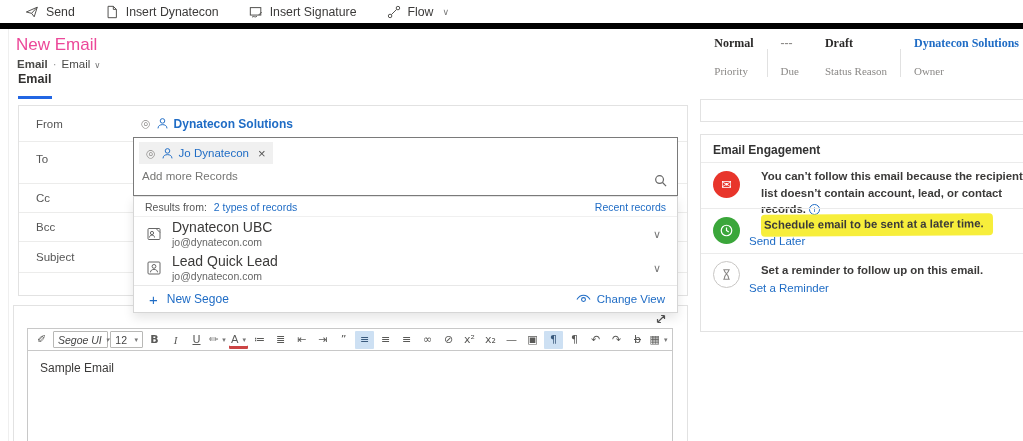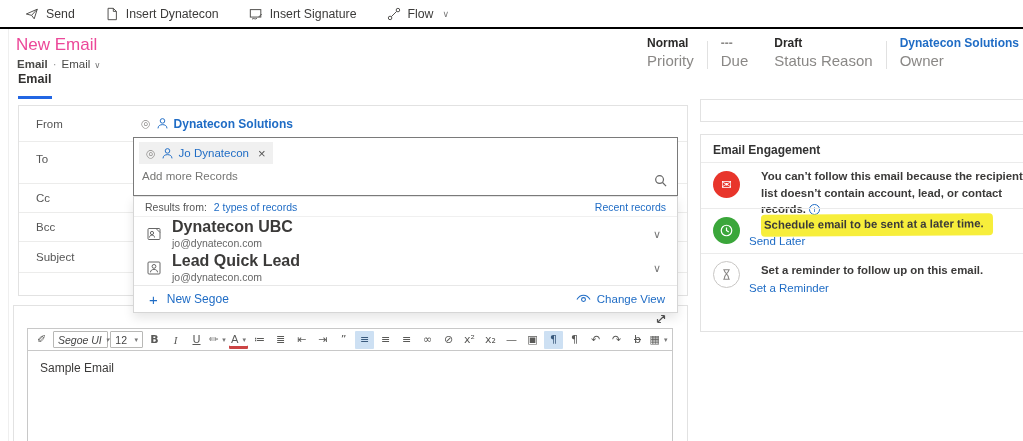--- a/index.html
+++ b/index.html
@@ -7,35 +7,35 @@
     --txt:#323130; --gray:#605e5c; --lgray:#8a8886;
     --border:#e2e2e2; --border2:#c8c8c8;
   }
   *{box-sizing:border-box;margin:0;padding:0;}
   html,body{width:1023px;height:441px;overflow:hidden;background:#fff;
     font-family:"Liberation Sans","DejaVu Sans",sans-serif;font-size:12px;color:var(--txt);}
   svg{display:block;}
 
   
   #commandbar{position:absolute;left:0;top:0;width:1023px;height:29px;
-    display:flex;align-items:center;padding-left:10px;border-bottom:2px solid #000000;background:#fff;}
+    display:flex;align-items:center;padding-left:10px;border-bottom:6px solid #000000;background:#fff;}
   .cmd{display:flex;align-items:center;gap:7px;padding:0 15px;height:100%;cursor:pointer;
     font-size:12.3px;color:#3b3a39;white-space:nowrap;}
   .cmd svg{width:14px;height:14px;stroke:#4d4c4a;stroke-width:1.1;fill:none;}
   .cmd .chev{font-size:9px;color:#777;margin-left:2px;font-family:"DejaVu Sans",sans-serif;}
 
   
   #page-title{position:absolute;left:16px;top:35px;font-size:17px;font-weight:normal;color:#ec4899;}
   #subtitle{position:absolute;left:17px;top:58px;font-size:11.5px;color:#555;}
   #subtitle .dot{color:#999;margin:0 5px;}
   #subtitle .chev{font-size:8.5px;color:#777;margin-left:4px;font-family:"DejaVu Sans",sans-serif;}
-  #headerstats{position:absolute;right:0;top:36px;display:flex;align-items:flex-end;}
+  #headerstats{position:absolute;right:0;top:36px;display:flex;align-items:flex-end;font-family:Liberation Serif, serif;}
   .stat{padding:0 13px;}
   .stat .v{font-size:12px;font-weight:bold;color:#2b2a29;white-space:nowrap;}
-  .stat .l{font-size:15px;color:#8a8886;margin-top:2px;white-space:nowrap;}
+  .stat .l{font-size:11px;color:#8a8886;margin-top:14px;white-space:nowrap;}
   .stat.link .v{color:var(--blue);cursor:pointer;}
   .statsep{width:1px;background:#e1e1e1;height:28px;margin-top:1px;}
   #headerstats .stat:last-child{padding-right:4px;}
 
   
   #tabbar{position:absolute;left:18px;top:72px;}
   .tab{font-size:12.5px;font-weight:bold;color:#44434
   2;padding-bottom:6px;cursor:pointer;display:inline-block;}
   .tab-underline{height:3px;background:#2266E3;width:34px;margin-top:4px;}
 
@@ -78,21 +78,21 @@
   #dd-header{display:flex;justify-content:space-between;align-items:flex-end;
     padding:3px 11px;border-bottom:1px solid #f0f0f0;height:20px;}
   #dd-header .left{font-size:10.5px;color:#555;}
   .bluelink{color:var(--blue);cursor:pointer;}
   #dd-header .left .bluelink{margin-left:4px;}
   #dd-header .right{font-size:10.5px;}
   .dd-item{display:flex;align-items:center;height:34px;padding:0 12px;cursor:pointer;}
   .dd-icon{width:16px;height:16px;margin-right:10px;flex:none;}
   .dd-icon svg{width:16px;height:16px;stroke:#666;stroke-width:1;fill:none;}
   .dd-text{flex:1;min-width:0;}
-  .dd-name{font-size:16px;color:#3b3a39;line-height:1.25;font-weight:bold;}
+  .dd-name{font-size:14px;color:#3b3a39;line-height:1.25;}
   .dd-mail{font-size:10.5px;color:#666;line-height:1.25;}
   .dd-chev{font-size:11px;color:#777;font-family:"DejaVu Sans",sans-serif;padding-right:4px;cursor:pointer;}
   #dd-footer{display:flex;justify-content:space-between;align-items:center;
     border-top:1px solid #e8e8e8;height:27px;padding:0 12px 0 15px;}
   #new-record{display:flex;align-items:center;gap:9px;font-size:12px;cursor:pointer;}
   #new-record .plus{font-size:15px;font-weight:normal;}
   #change-view{display:flex;align-items:center;gap:6px;font-size:11.5px;cursor:pointer;}
   #change-view svg{width:15px;height:11px;stroke:var(--blue);stroke-width:1.1;fill:none;}
 
   

